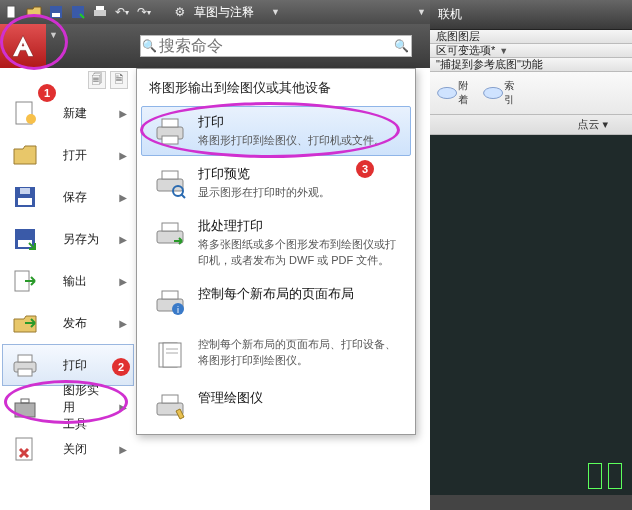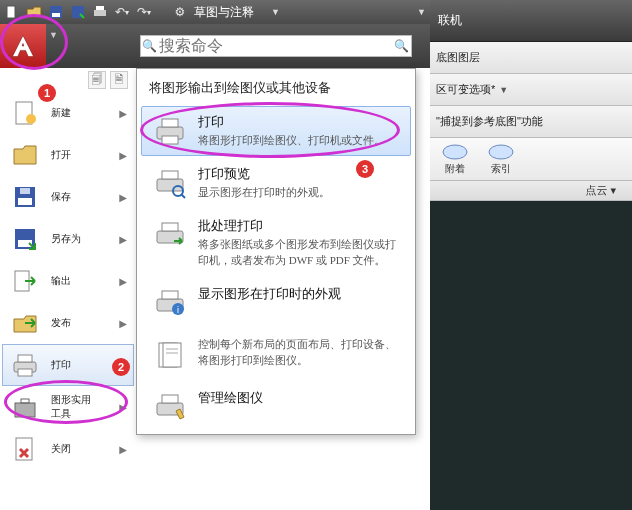--- a/index.html
+++ b/index.html
@@ -20,40 +20,40 @@
   .searchbox .mag{width:18px;text-align:center;color:#888;}
   .searchbox input{flex:1;border:none;outline:none;font-size:16px;color:#666;}
   .searchbox .magr{width:18px;text-align:center;color:#aaa;}
   
   .browser{position:absolute;left:2px;top:68px;width:132px;z-index:4;}
   .browser .minitool{height:24px;display:flex;justify-content:flex-end;gap:4px;padding-right:6px;align-items:center;}
   .browser .minitool span{width:18px;height:18px;border:1px solid #ccc;background:#f5f5f5;display:flex;align-items:center;justify-content:center;font-size:11px;color:#555;}
   .menuitem{height:42px;display:flex;align-items:center;padding:0 6px;gap:10px;border:1px solid transparent;position:relative;}
   .menuitem.sel{background:linear-gradient(#f5f9ff,#dce8f7);border:1px solid #9ab7e0;}
   .menuitem .micon{width:32px;height:32px;display:flex;align-items:center;justify-content:center;}
-  .menuitem .mlabel{flex:1;color:#222;font-size:10px;}
+  .menuitem .mlabel{flex:1;color:#222;font-size:12px;margin-left:12px;}
   .menuitem .arrow{color:#777;font-size:10px;}
   
   .submenu{position:absolute;left:136px;top:68px;width:280px;background:#fff;border:1px solid #9a9a9a;z-index:7;box-shadow:2px 3px 8px rgba(0,0,0,0.25);}
   .submenu-title{padding:10px 12px 6px;font-size:13px;color:#222;border-bottom:1px solid transparent;}
   .subitem{display:flex;padding:6px 10px;gap:10px;border:1px solid transparent;margin:2px 4px;}
   .subitem.hi{background:linear-gradient(#e8f1fd,#cfe3fb);border:1px solid #8fb5e8;border-radius:2px;}
   .subitem .sicon{width:36px;height:36px;flex:0 0 36px;display:flex;align-items:center;justify-content:center;}
   .subitem .stext{flex:1;}
   .subitem .stext .sh{font-size:13px;color:#111;margin-bottom:2px;}
-  .subitem .stext .sd{font-size:11px;color:#555;line-height:1.45;font-family:Liberation Serif, serif;}
+  .subitem .stext .sd{font-size:11px;color:#555;line-height:1.45;}
   
   .rightpane{position:absolute;left:430px;top:0;width:202px;height:510px;background:#444;}
-  .rtab{height:42px;background:linear-gradient(#666,#3a3a3a);color:#fff;display:flex;align-items:center;padding:0 8px;border-bottom:1px solid #222;}
-  .rrow{height:32px;background:linear-gradient(#f5f5f5,#e2e2e2);color:#222;font-size:11px;display:flex;align-items:center;padding:0 6px;border-bottom:1px solid #bbb;gap:4px;}
+  .rtab{height:30px;background:linear-gradient(#666,#3a3a3a);color:#fff;display:flex;align-items:center;padding:0 8px;border-bottom:1px solid #222;}
+  .rrow{height:14px;background:linear-gradient(#f5f5f5,#e2e2e2);color:#222;font-size:11px;display:flex;align-items:center;padding:0 6px;border-bottom:1px solid #bbb;gap:4px;}
   .rrow .chev{color:#555;font-size:9px;}
   .rgroup{background:linear-gradient(#fafafa,#e9e9e9);display:flex;align-items:center;padding:4px 6px;gap:8px;border-bottom:1px solid #bbb;}
-  .rgroup .rgicon{width:38px;height:34px;display:flex;flex-direction:column;align-items:center;justify-content:center;font-size:11px;color:#333;}
+  .rgroup .rgicon{width:38px;height:34px;display:flex;flex-direction:row;align-items:center;justify-content:center;font-size:11px;color:#333;}
   .rgroup .rgicon small{font-size:10px;}
-  .rgfoot{height:20px;background:linear-gradient(#ececec,#dcdcdc);text-align:right;padding:2px 16px;font-size:11px;color:#333;border-bottom:1px solid #bbb;}
+  .rgfoot{height:20px;background:linear-gradient(#ececec,#dcdcdc);text-align:right;padding:2px 24px;font-size:11px;color:#333;border-bottom:1px solid #bbb;}
   .canvas{flex:1;background:#1f2a2a;position:relative;height:360px;}
   .canvas .shape{position:absolute;border:1px solid #5cff5c;}
   
   .anno{position:absolute;border:3px solid #d030d0;border-radius:50%;pointer-events:none;z-index:20;}
   .badge{position:absolute;width:18px;height:18px;border-radius:50%;background:#e03030;color:#fff;font-size:11px;font-weight:bold;display:flex;align-items:center;justify-content:center;z-index:21;}
   .oval1{left:0;top:14px;width:68px;height:56px;}
   .oval3{left:140px;top:102px;width:260px;height:56px;}
 </style>
 </head>
 <body>
@@ -262,21 +262,21 @@
       <div class="subitem">
         <span class="sicon">
           <svg width="32" height="32" viewBox="0 0 32 32">
             <rect x="3" y="12" width="26" height="12" rx="2" fill="#d8d8d8" stroke="#888"></rect>
             <rect x="8" y="4" width="16" height="8" fill="#fff" stroke="#888"></rect>
             <circle cx="24" cy="22" r="6" fill="#3a7ac8"></circle>
             <text x="24" y="26" text-anchor="middle" fill="#fff" font-size="9">i</text>
           </svg>
         </span>
         <span class="stext">
-          <div class="sh">显示图形在打印时的外观</div>
+          <div class="sh">控制每个新布局的页面布局</div>
         </span>
       </div>
       <div class="subitem">
         <span class="sicon">
           <svg width="32" height="32" viewBox="0 0 32 32">
             <rect x="5" y="4" width="18" height="24" fill="#fff" stroke="#888"></rect>
             <rect x="9" y="4" width="18" height="24" fill="#fff" stroke="#888"></rect>
             <line x1="12" y1="10" x2="24" y2="10" stroke="#aaa"></line>
             <line x1="12" y1="14" x2="24" y2="14" stroke="#aaa"></line>
           </svg>

